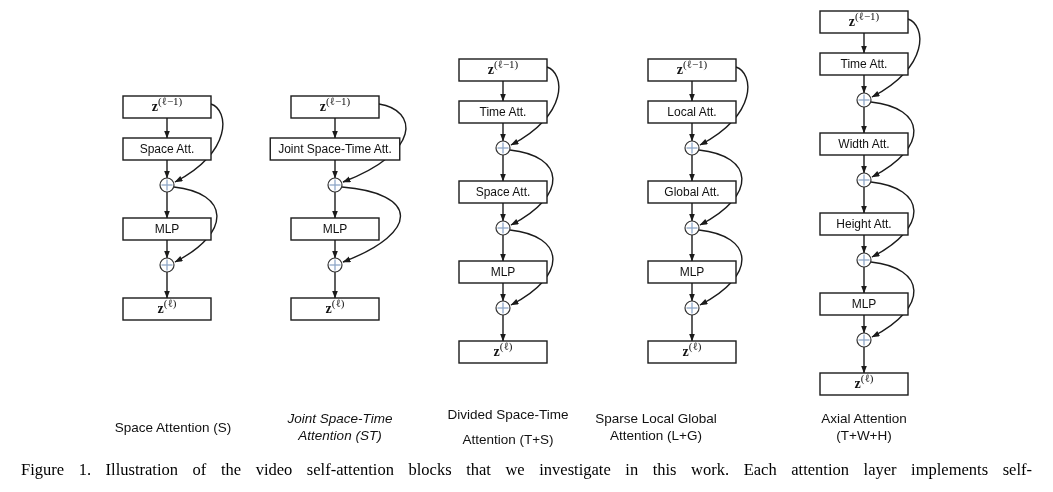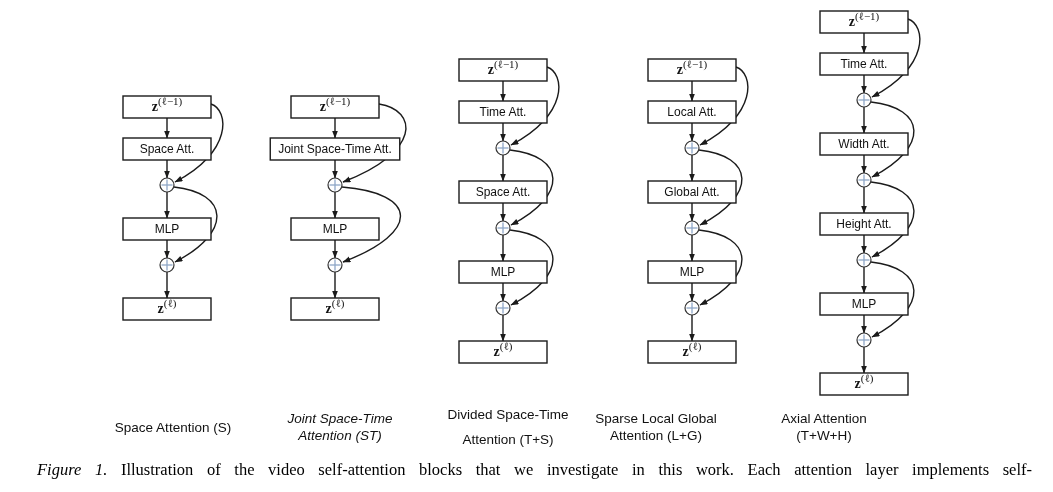--- a/index.html
+++ b/index.html
@@ -17,21 +17,21 @@
   .cross{stroke:#8fa7c8;stroke-width:1.3;}
   #arrowhead path{fill:#1b1b1b;}
   #labels{position:absolute;top:409px;left:0;width:961px;height:40px;}
   .col-label{position:absolute;top:0;transform:translateX(-50%);height:36px;
              display:flex;flex-direction:column;justify-content:center;
              text-align:center;font-size:13.5px;line-height:17px;color:#111;
              white-space:nowrap;font-family:"Liberation Sans",sans-serif;}
   #caption{position:absolute;top:459px;left:21px;right:21px;margin:0;
            font-family:"Liberation Serif",serif;font-size:16.5px;line-height:21px;color:#000;
            text-align:justify;text-align-last:justify;}
-  .fig-label{font-style:italic;margin-left:16px;}
+  .fig-label{}
 </style>
 </head>
 <body>
 
 <div id="figure">
   <svg id="diagram-svg" width="1053" height="405">
     <defs>
       <marker id="arrowhead" markerWidth="9" markerHeight="8" refX="7.5" refY="3" orient="auto" markerUnits="userSpaceOnUse">
         <path d="M0,0 L8,3 L0,6 Z"></path>
       </marker>
@@ -221,19 +221,19 @@
         <div>Attention (ST)</div>
       </div>
       <div class="col-label" style="left: 508px; gap: 8px;">
         <div>Divided Space-Time</div>
         <div>Attention (T+S)</div>
       </div>
       <div class="col-label" style="left: 656px;">
         <div>Sparse Local Global</div>
         <div>Attention (L+G)</div>
       </div>
-      <div class="col-label" style="left: 824px; align-items: center;">
+      <div class="col-label" style="left: 864px; align-items: center;">
         <div>Axial Attention</div>
         <div>(T+W+H)</div>
       </div>
     </div>
   <p id="caption"><span class="fig-label">Figure 1.</span> <span>Illustration of the video self-attention blocks that we investigate in this work.  Each attention layer implements self-</span></p>
 </div>
 
 </body></html>

